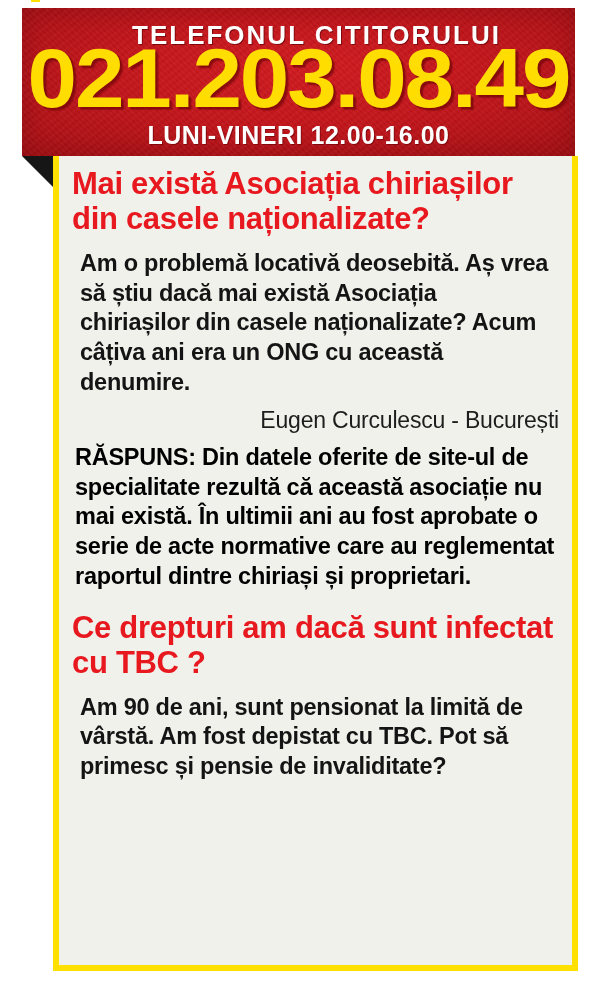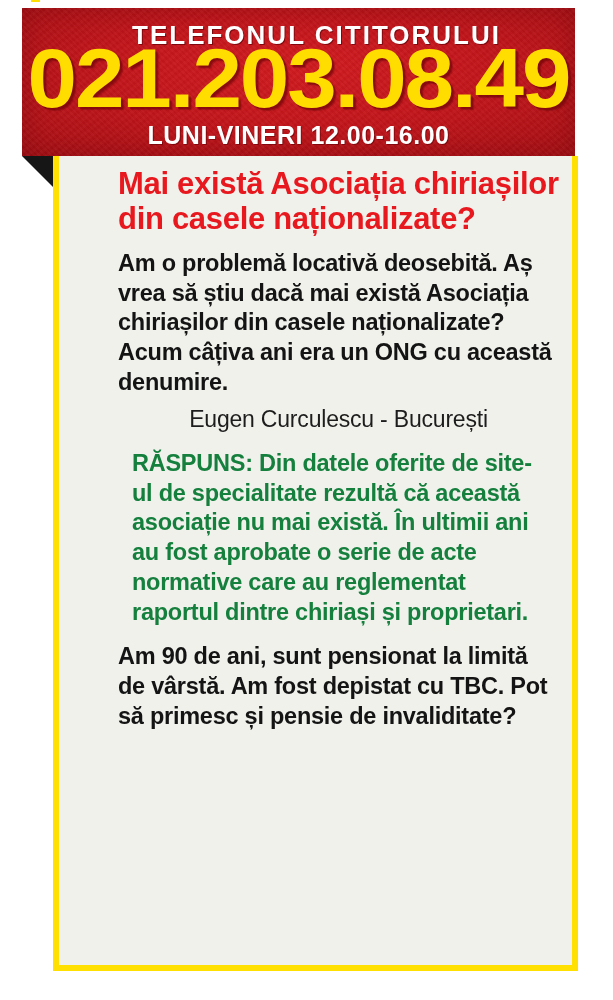--- a/index.html
+++ b/index.html
@@ -109,21 +109,20 @@
     position: absolute;
     left: 53px;
     top: 156px;
     width: 525px;
     height: 815px;
     border-left: 6px solid #ffe000;
     border-right: 6px solid #ffe000;
     border-bottom: 6px solid #ffe000;
     box-sizing: border-box;
     background: #f1f1ec;
-    padding-left: 46px;
   }
   .frame-inner {
     padding: 10px 13px 4px 13px;
   }
 
   
   .qa-title {
     color: #e8181f;
     font-size: 31px;
     font-weight: bold;
@@ -134,40 +133,40 @@
   }
   .qa-title.second {
     margin-top: 18px;
   }
   .qa-body {
     color: #141414;
     font-size: 23.5px;
     font-weight: bold;
     line-height: 1.27;
     letter-spacing: -0.25px;
-    margin: 0;
+    margin: 8px;
     font-family: "Liberation Sans", sans-serif;
   }
   .qa-signature {
     color: #1d1d1d;
     font-size: 23px;
     font-weight: normal;
     line-height: 1.3;
-    text-align: center;
+    text-align: right;
     margin: 7px 0 7px 0;
     letter-spacing: -0.2px;
     font-family: "Liberation Sans", sans-serif;
   }
   .qa-answer {
-    color: #15803d;
+    color: #000000;
     font-size: 23.5px;
     font-weight: bold;
     line-height: 1.27;
     letter-spacing: -0.25px;
-    margin: 14px;
+    margin: 3px;
     font-family: "Liberation Sans", sans-serif;
   }
   .answer-label {
     font-weight: bold;
   }
 </style>
 </head>
 <body>
 
 <div class="clipping">
@@ -183,18 +182,19 @@
   <div class="fold"></div>
 
   <div class="frame">
     <div class="frame-inner">
 
       <h2 class="qa-title">Mai există Asociația chiriașilor din casele naționalizate?</h2>
       <p class="qa-body">Am o problemă locativă deosebită. Aș vrea să știu dacă mai există Asociația chiriașilor din casele naționalizate? Acum câțiva ani era un ONG cu această denumire.</p>
       <div class="qa-signature">Eugen Curculescu - București</div>
       <p class="qa-answer"><span class="answer-label">RĂSPUNS:</span><span> Din datele oferite de site-ul de specialitate rezultă că această asociație nu mai există. În ultimii ani au fost aprobate o serie de acte normative care au reglementat raportul dintre chiriași și proprietari.</span></p>
 
+      <h2 class="qa-title second">Ce drepturi am dacă sunt infectat cu TBC ?</h2>
       <p class="qa-body">Am 90 de ani, sunt pensionat la limită de vârstă. Am fost depistat cu TBC. Pot să primesc și pensie de invaliditate?</p>
 
     </div>
   </div>
 
 </div>
 
 </body></html>

